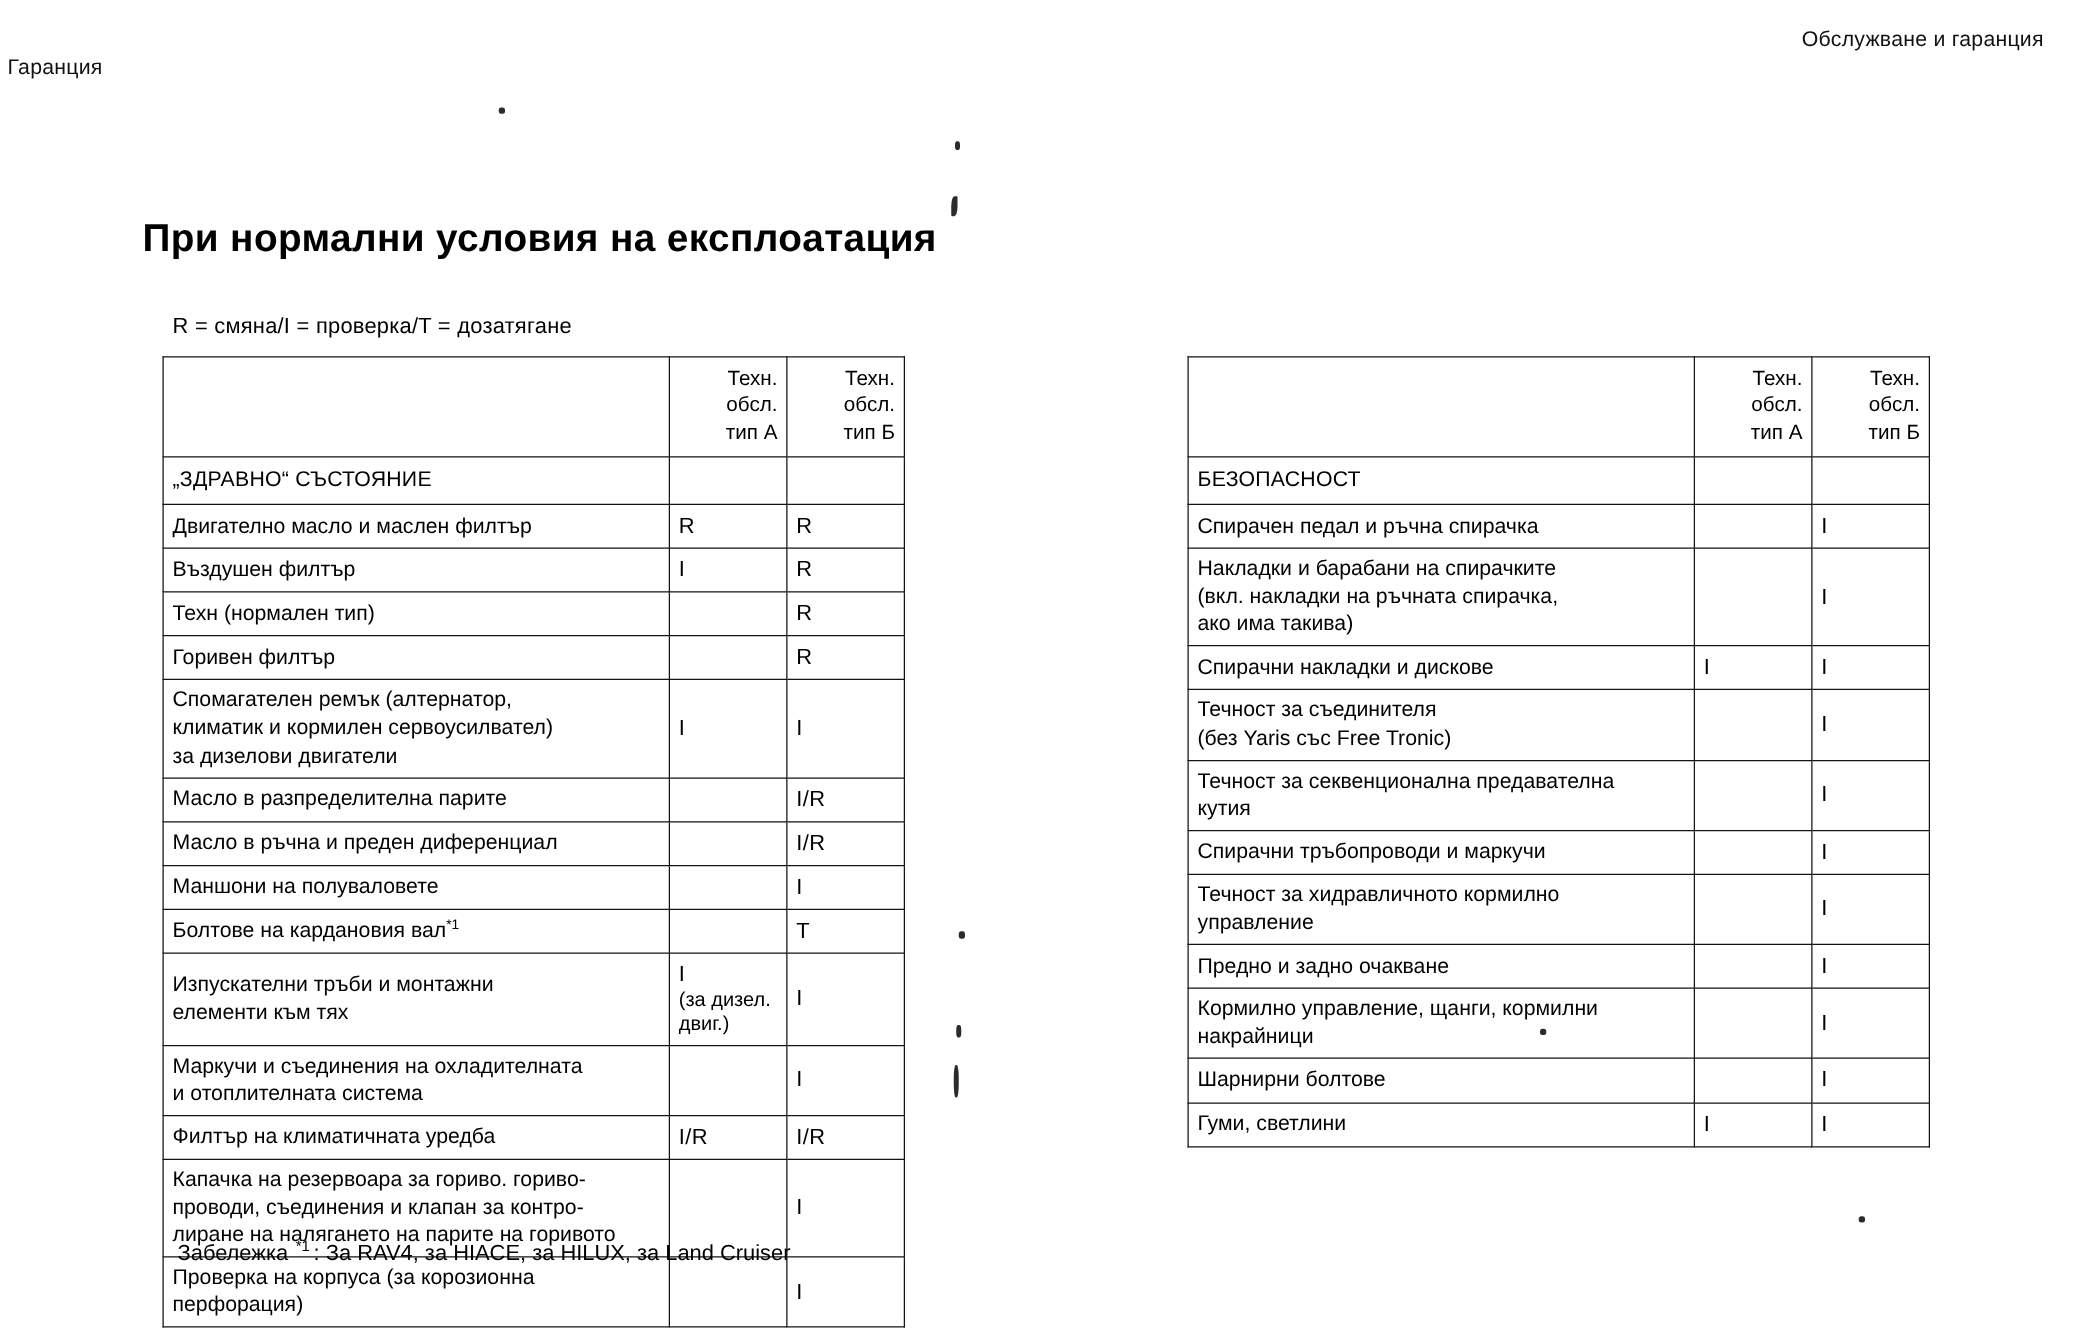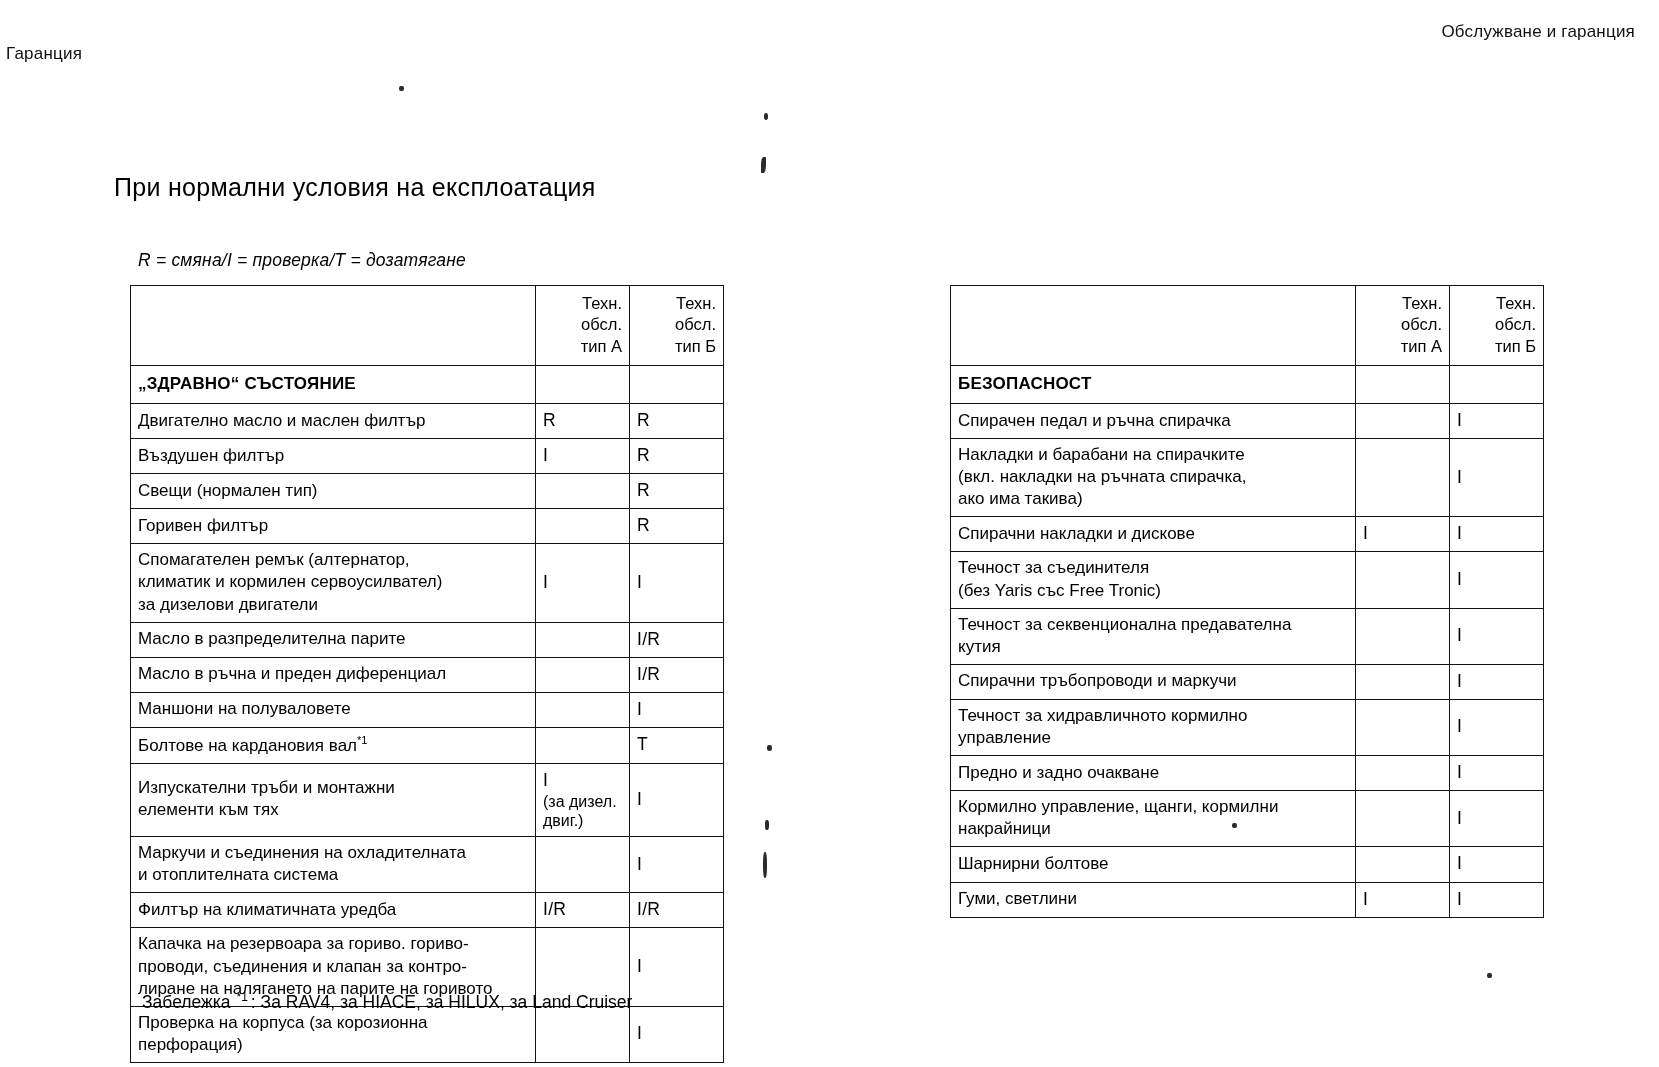--- a/index.html
+++ b/index.html
@@ -25,35 +25,34 @@
     color: #111;
   }
   .runhead.left  { left: 6px; margin-top: 22px; }
   .runhead.right { right: 24px; }
 
   
   .page-title {
     position: absolute;
     left: 114px;
     top: 173px;
-    font-size: 25px;
-    font-weight: normal;
+    font-size: 31px;
+    font-weight: bold;
     letter-spacing: 0.3px;
     white-space: nowrap;
   }
 
   
   .legend-line {
     position: absolute;
     left: 138px;
     top: 250px;
     font-size: 17.5px;
     letter-spacing: 0.2px;
     white-space: nowrap;
-    font-style: italic;
   }
 
   
   .speck {
     position: absolute;
     background: #2b2b2b;
     border-radius: 40%;
   }
 
   
@@ -80,21 +79,21 @@
     height: 68px;
     vertical-align: top;
     text-align: right;
     padding-top: 6px;
     font-size: 16.5px;
     line-height: 1.24;
   }
   .head-blank { border-right: 1.6px solid #141414; }
 
   .section-row td {
-    font-weight: bold;
+    font-weight: normal;
     letter-spacing: 0.2px;
     height: 26px;
   }
 
   .item-text { display: block; }
   .mark { font-size: 17.5px; letter-spacing: 0.3px; }
   .sup { font-size: 11px; vertical-align: super; }
   .sub-note { display: block; font-size: 16px; line-height: 1.2; }
 
   
@@ -162,21 +161,21 @@
       </tr>
       <tr>
         <td>
           <span class="item-text">Въздушен филтър</span>
         </td>
         <td><span class="mark">I</span></td>
         <td><span class="mark">R</span></td>
       </tr>
       <tr>
         <td>
-          <span class="item-text">Свещи (нормален тип)</span>
+          <span class="item-text">Техн (нормален тип)</span>
         </td>
         <td></td>
         <td><span class="mark">R</span></td>
       </tr>
       <tr>
         <td>
           <span class="item-text">Горивен филтър</span>
         </td>
         <td></td>
         <td><span class="mark">R</span></td>

